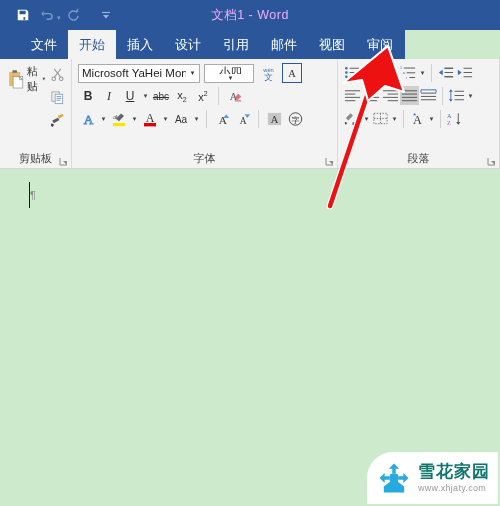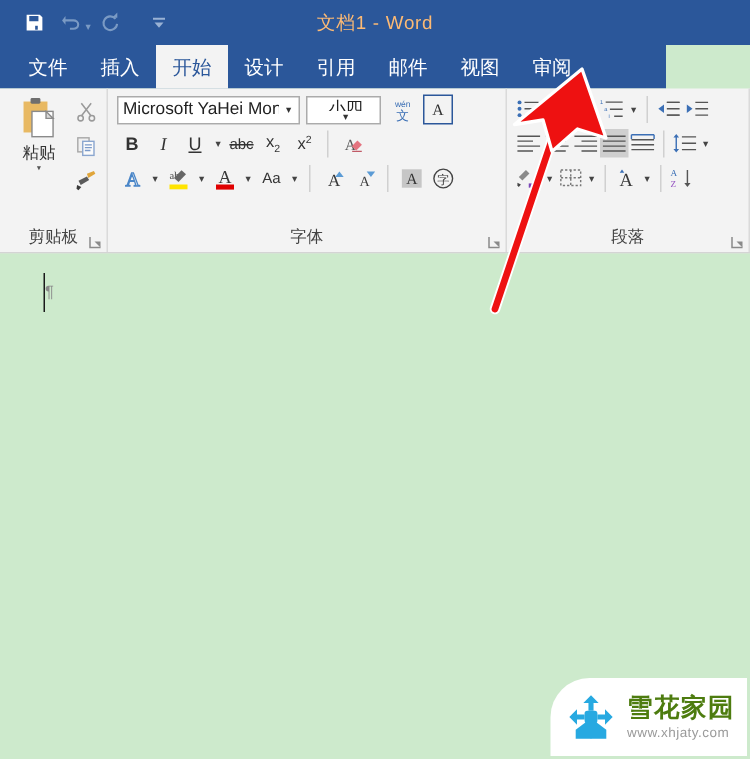--- a/index.html
+++ b/index.html
@@ -29,32 +29,32 @@
     color: #ffffff;
   }
   .qat-btn.dim { color: #7a9ac4; }
   .qat-caret {
     font-size: 7px; color: #7a9ac4; margin-left: -3px; margin-top: 5px;
   }
   .title-text {
     position: absolute; left: 0; right: 0; top: 0;
     height: 30px; line-height: 30px;
     text-align: center;
-    color: #fdba74;
+    color: #f0abfc;
     font-size: 12.5px;
     letter-spacing: .5px;
   }
 
   
   .tabstrip {
     position: absolute; left: 0; top: 30px;
-    width: 444px; height: 29px;
+    width: 405px; height: 29px;
     background: #2b579a;
     display: flex; 
-    padding-left: 8px;
+    padding-left: 20px;
     box-sizing: border-box;
   }
   .tab {
     height: 29px; line-height: 29px;
     padding: 0 11px;
     color: #ffffff;
     font-size: 13px;
     white-space: nowrap;
   }
   .tab.active {
@@ -91,21 +91,21 @@
     width: 9px; height: 9px;
     color: #777; font-size: 9px; line-height: 9px;
   }
   .dlg-launcher svg { display:block; }
 
   
   .g-clip { width: 72px; }
   .paste {
     position: absolute; left: 6px; top: 4px;
     width: 40px;
-    display: flex; flex-direction: column; align-items: center; font-family: Liberation Mono, monospace;
+    display: flex; flex-direction: row; align-items: center; font-family: Liberation Mono, monospace;
   }
   .paste-label { font-size: 11px; color: #333; margin-top: 1px; }
   .paste-caret { font-size: 7px; color: #555; line-height: 6px; margin-top: 1px;}
   .clip-small {
     position: absolute; left: 47px; top: 5px;
     display: flex; flex-direction: column; gap: 3px;
   }
   .clip-small .mini { width: 20px; height: 20px; display:flex; align-items:center; justify-content:center;}
 
   
@@ -190,21 +190,21 @@
     height: 52px;
     background: #ffffff;
     border-radius: 26px 0 0 0;
     display: flex; align-items: center;
     padding: 0 8px 0 10px;
     gap: 7px;
   }
   .wm-logo { width: 34px; height: 34px; flex: none; }
   .wm-text { display: flex; flex-direction: column; line-height: 1; }
   .wm-title {
-    font-size: 17px; font-weight: bold; color: #4d7c0f; letter-spacing: 1px;
+    font-size: 17px; font-weight: bold; color: #0f766e; letter-spacing: 1px;
   }
   .wm-url { font-size: 9px; color: #9a9a9a; margin-top: 4px; letter-spacing: .3px;}
 </style>
 </head>
 <body>
 
 <div id="app">
 
   <div class="titlebar">
     <div class="qat">
@@ -232,22 +232,22 @@
             <path stroke="#9ab2d4" stroke-width="1.2" d="M2 3.5h8"></path>
             <path fill="#9ab2d4" d="M3 6h6L6 9.5z"></path>
           </svg>
       </div>
     </div>
     <div class="title-text">文档1  -  Word</div>
   </div>
 
   <div class="tabstrip">
     <div class="tab">文件</div>
+    <div class="tab active">开始</div>
     <div class="tab">插入</div>
-    <div class="tab active">开始</div>
     <div class="tab">设计</div>
     <div class="tab">引用</div>
     <div class="tab">邮件</div>
     <div class="tab">视图</div>
     <div class="tab">审阅</div>
   </div>
 
   <div class="ribbon">
 
     <div class="group g-clip">

